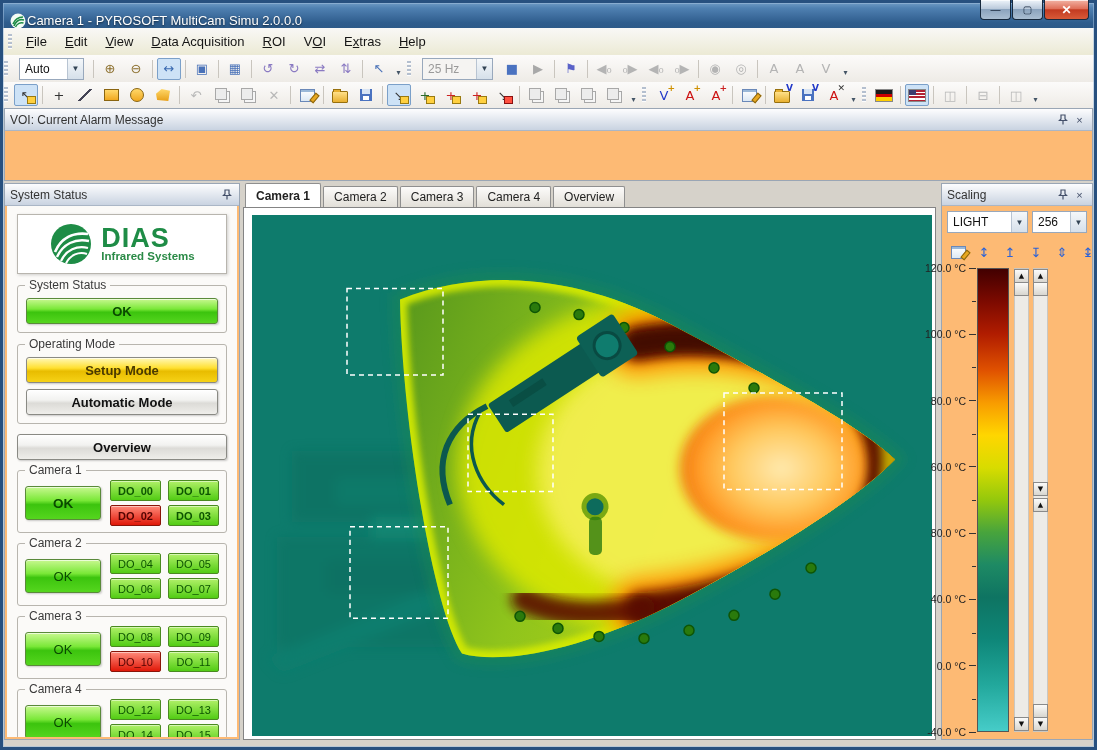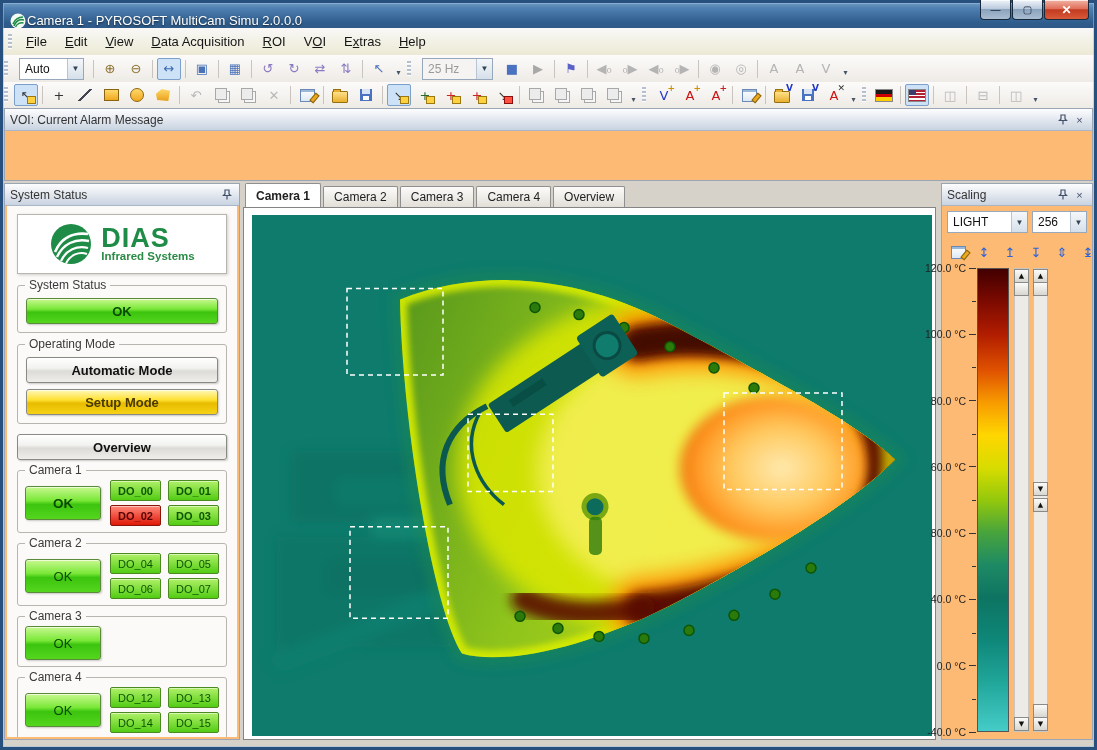--- a/index.html
+++ b/index.html
@@ -461,25 +461,25 @@
 
     <div class="group">
       <span class="glabel">System Status</span>
       <div class="btn green stbtn">
         <span>OK</span>
       </div>
     </div>
 
     <div class="group">
       <span class="glabel">Operating Mode</span>
+      <div class="btn yellow modebtn">
+        <span>Setup Mode</span>
+      </div>
       <div class="btn silver modebtn">
         <span>Automatic Mode</span>
-      </div>
-      <div class="btn yellow modebtn">
-        <span>Setup Mode</span>
       </div>
     </div>
 
     <div class="btn silver ovbtn">
       <span>Overview</span>
     </div>
 
     <div>
         <div class="group cam b">
           <span class="glabel">Camera 1</span>
@@ -502,20 +502,26 @@
               <div class="do">DO_05</div>
               <div class="do">DO_06</div>
               <div class="do">DO_07</div>
             </div>
           </div>
         </div>
         <div class="group cam">
           <span class="glabel">Camera 3</span>
           <div class="camrow">
             <div class="btn green okbtn">OK</div>
+            <div class="dogrid">
+              <div class="do">DO_08</div>
+              <div class="do">DO_09</div>
+              <div class="do red">DO_10</div>
+              <div class="do">DO_11</div>
+            </div>
           </div>
         </div>
         <div class="group cam">
           <span class="glabel">Camera 4</span>
           <div class="camrow">
             <div class="btn green okbtn">OK</div>
             <div class="dogrid">
               <div class="do">DO_12</div>
               <div class="do">DO_13</div>
               <div class="do">DO_14</div>

